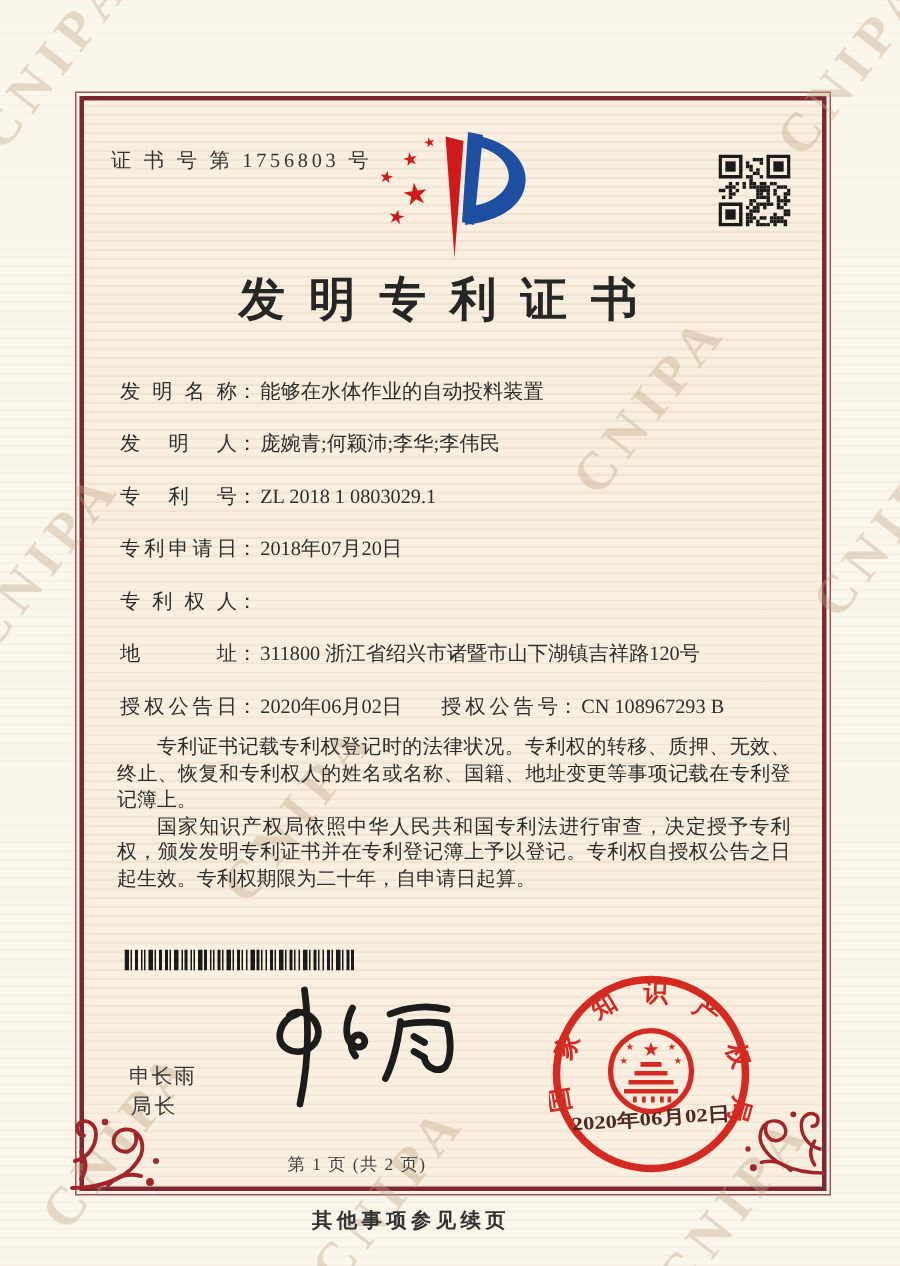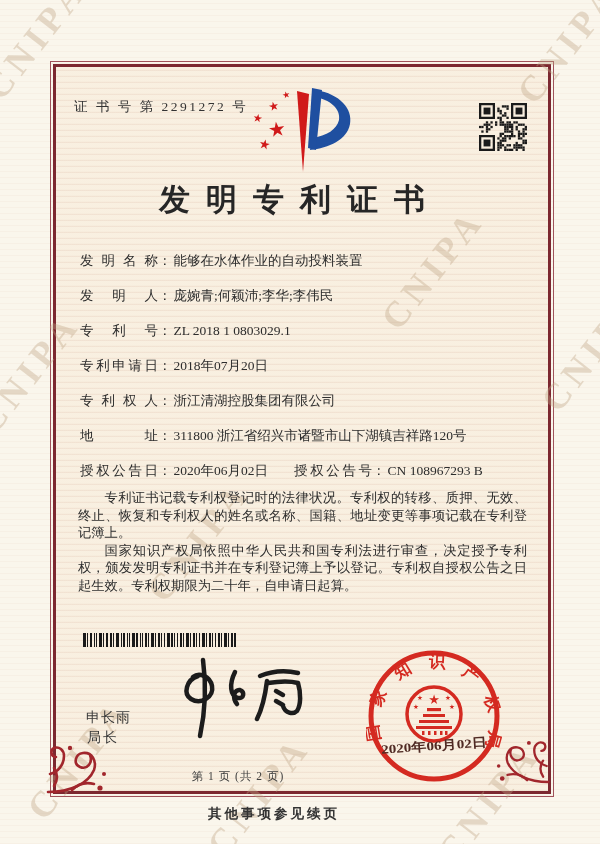--- a/index.html
+++ b/index.html
@@ -69,21 +69,21 @@
   <span class="wm" style="left:-35px;top:18px">CNIPA</span>
   <span class="wm" style="left:498px;top:22px">CNIPA</span>
   <span class="wm" style="left:362px;top:248px">CNIPA</span>
   <span class="wm" style="left:-42px;top:352px">CNIPA</span>
   <span class="wm" style="left:522px;top:330px">CNIPA</span>
   <span class="wm" style="left:128px;top:520px">CNIPA</span>
   <span class="wm" style="left:8px;top:738px">CNIPA</span>
   <span class="wm" style="left:188px;top:775px">CNIPA</span>
   <span class="wm" style="left:418px;top:782px">CNIPA</span>
 
-  <div class="cert-no">证 书 号 第 2291272 号</div>
+  <div class="cert-no">证 书 号 第 1756803 号</div>
 
   <svg class="logo" viewBox="0 0 104 96" aria-hidden="true">
     <path d="M66,6 C90,10 103,25 100,40 C97,56 79,64 60,66 L62,54 C77,52 87,45 89,36 C91,25 80,15 64,13 Z" fill="#1f4fa0"></path>
     <path d="M62,4 L72,6 L66,66 L58,64 Z" fill="#1f4fa0"></path>
     <path d="M47,7 L59,10 L53,88 Z" fill="#d01a1a"></path>
     <text x="32" y="14" font-size="9" fill="#d01a1a" transform="rotate(-14 36 10)">★</text>
     <text x="18" y="26" font-size="12" fill="#d01a1a" transform="rotate(-12 24 21)">★</text>
     <text x="3" y="38" font-size="11" fill="#d01a1a" transform="rotate(10 9 33)">★</text>
     <text x="18" y="52" font-size="20" fill="#d01a1a" transform="rotate(-8 28 45)">★</text>
     <text x="9" y="65" font-size="13" fill="#d01a1a" transform="rotate(12 15 59)">★</text>
@@ -239,21 +239,20 @@
       <span class="fvalue">ZL 2018 1 0803029.1</span>
     </div>
     <div class="field-row">
       <span class="flabel">专利申请日</span>
         <span class="fcolon">：</span>
       <span class="fvalue">2018年07月20日</span>
     </div>
     <div class="field-row">
       <span class="flabel">专利权人</span>
         <span class="fcolon">：</span>
-      <span class="fvalue">浙江清湖控股集团有限公司</span>
     </div>
     <div class="field-row">
       <span class="flabel">地址</span>
         <span class="fcolon">：</span>
       <span class="fvalue">311800 浙江省绍兴市诸暨市山下湖镇吉祥路120号</span>
     </div>
     <div class="field-row">
       <span class="flabel">授权公告日</span>
         <span class="fcolon">：</span>
       <span class="fvalue">2020年06月02日</span>

